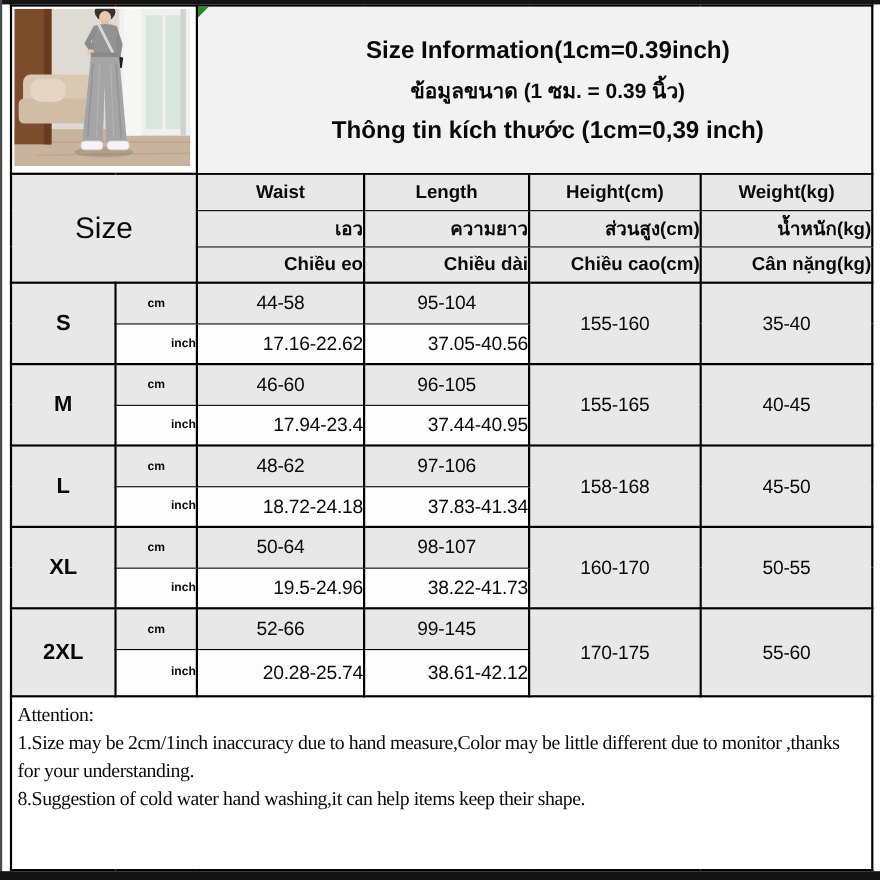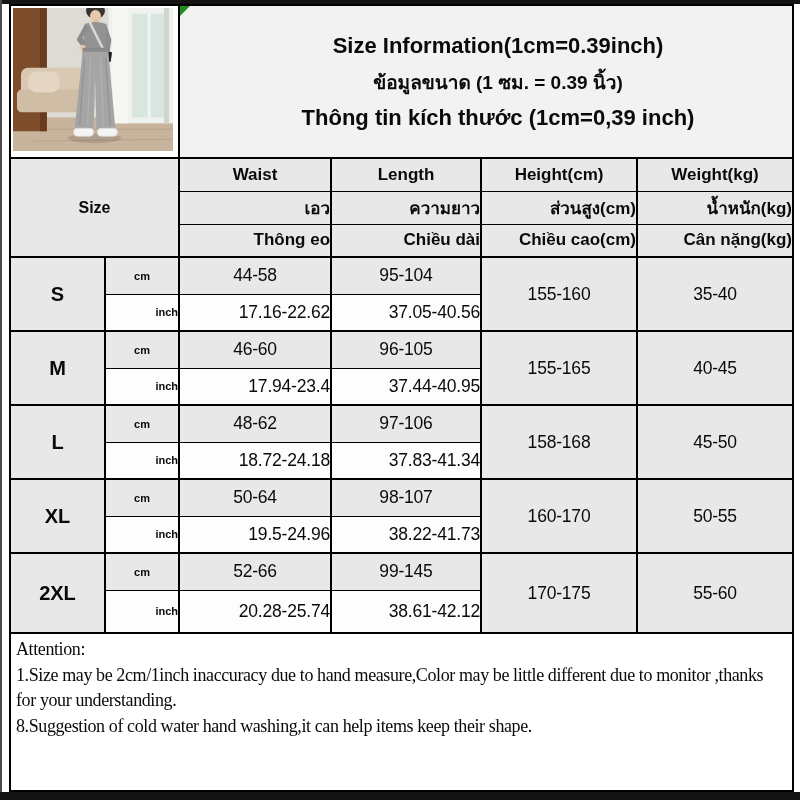--- a/index.html
+++ b/index.html
@@ -34,21 +34,21 @@
   .corner-triangle{
     position:absolute;left:0;top:0;width:0;height:0;
     border-top:10px solid #1f8e1f;border-right:10px solid transparent;
   }
   .title-stack{display:flex;flex-direction:column;justify-content:center;gap:8px;height:100%;}
   .title-en{font-size:22px;font-weight:bold;}
   .title-th{font-size:19px;font-weight:bold;}
   .title-vi{font-size:22px;font-weight:bold;}
 
   .hdr{font-size:17px;font-weight:bold;}
-  .size-head{font-size:16px;font-weight:bold;margin-left:42px;}
+  .size-head{font-size:27px;font-weight:normal;margin-left:42px;}
   .size-letter{font-size:20px;font-weight:bold;}
   .unit{font-size:11px;font-weight:bold;}
   .val{font-size:17.5px;font-weight:normal;letter-spacing:-0.2px;}
 
   td.attention-cell{
     background:#ffffff;text-align:left;vertical-align:top;
     padding:3px 6px 0 5px;
     font-family:Liberation Serif, serif;
   }
   .attention-text{font-size:18px;line-height:1.42;letter-spacing:-0.4px;}
@@ -131,21 +131,21 @@
     </tr>
 
     <tr style="height:33px">
       <td class="g hdr thint thinb">เอว</td>
       <td class="g hdr thint thinb">ความยาว</td>
       <td class="g hdr thint thinb">ส่วนสูง(cm)</td>
       <td class="g hdr thint thinb">น้ำหนัก(kg)</td>
     </tr>
 
     <tr style="height:33px">
-      <td class="g hdr thint">Thông eo</td>
+      <td class="g hdr thint">Chiều eo</td>
       <td class="g hdr thint">Chiều dài</td>
       <td class="g hdr thint">Chiều cao(cm)</td>
       <td class="g hdr thint">Cân nặng(kg)</td>
     </tr>
 
     <tr style="height:37px">
       <td class="g size-letter" rowspan="2">S</td>
       <td class="g unit thinb">cm</td>
       <td class="g val thinb">44-58</td>
       <td class="g val thinb">95-104</td>

